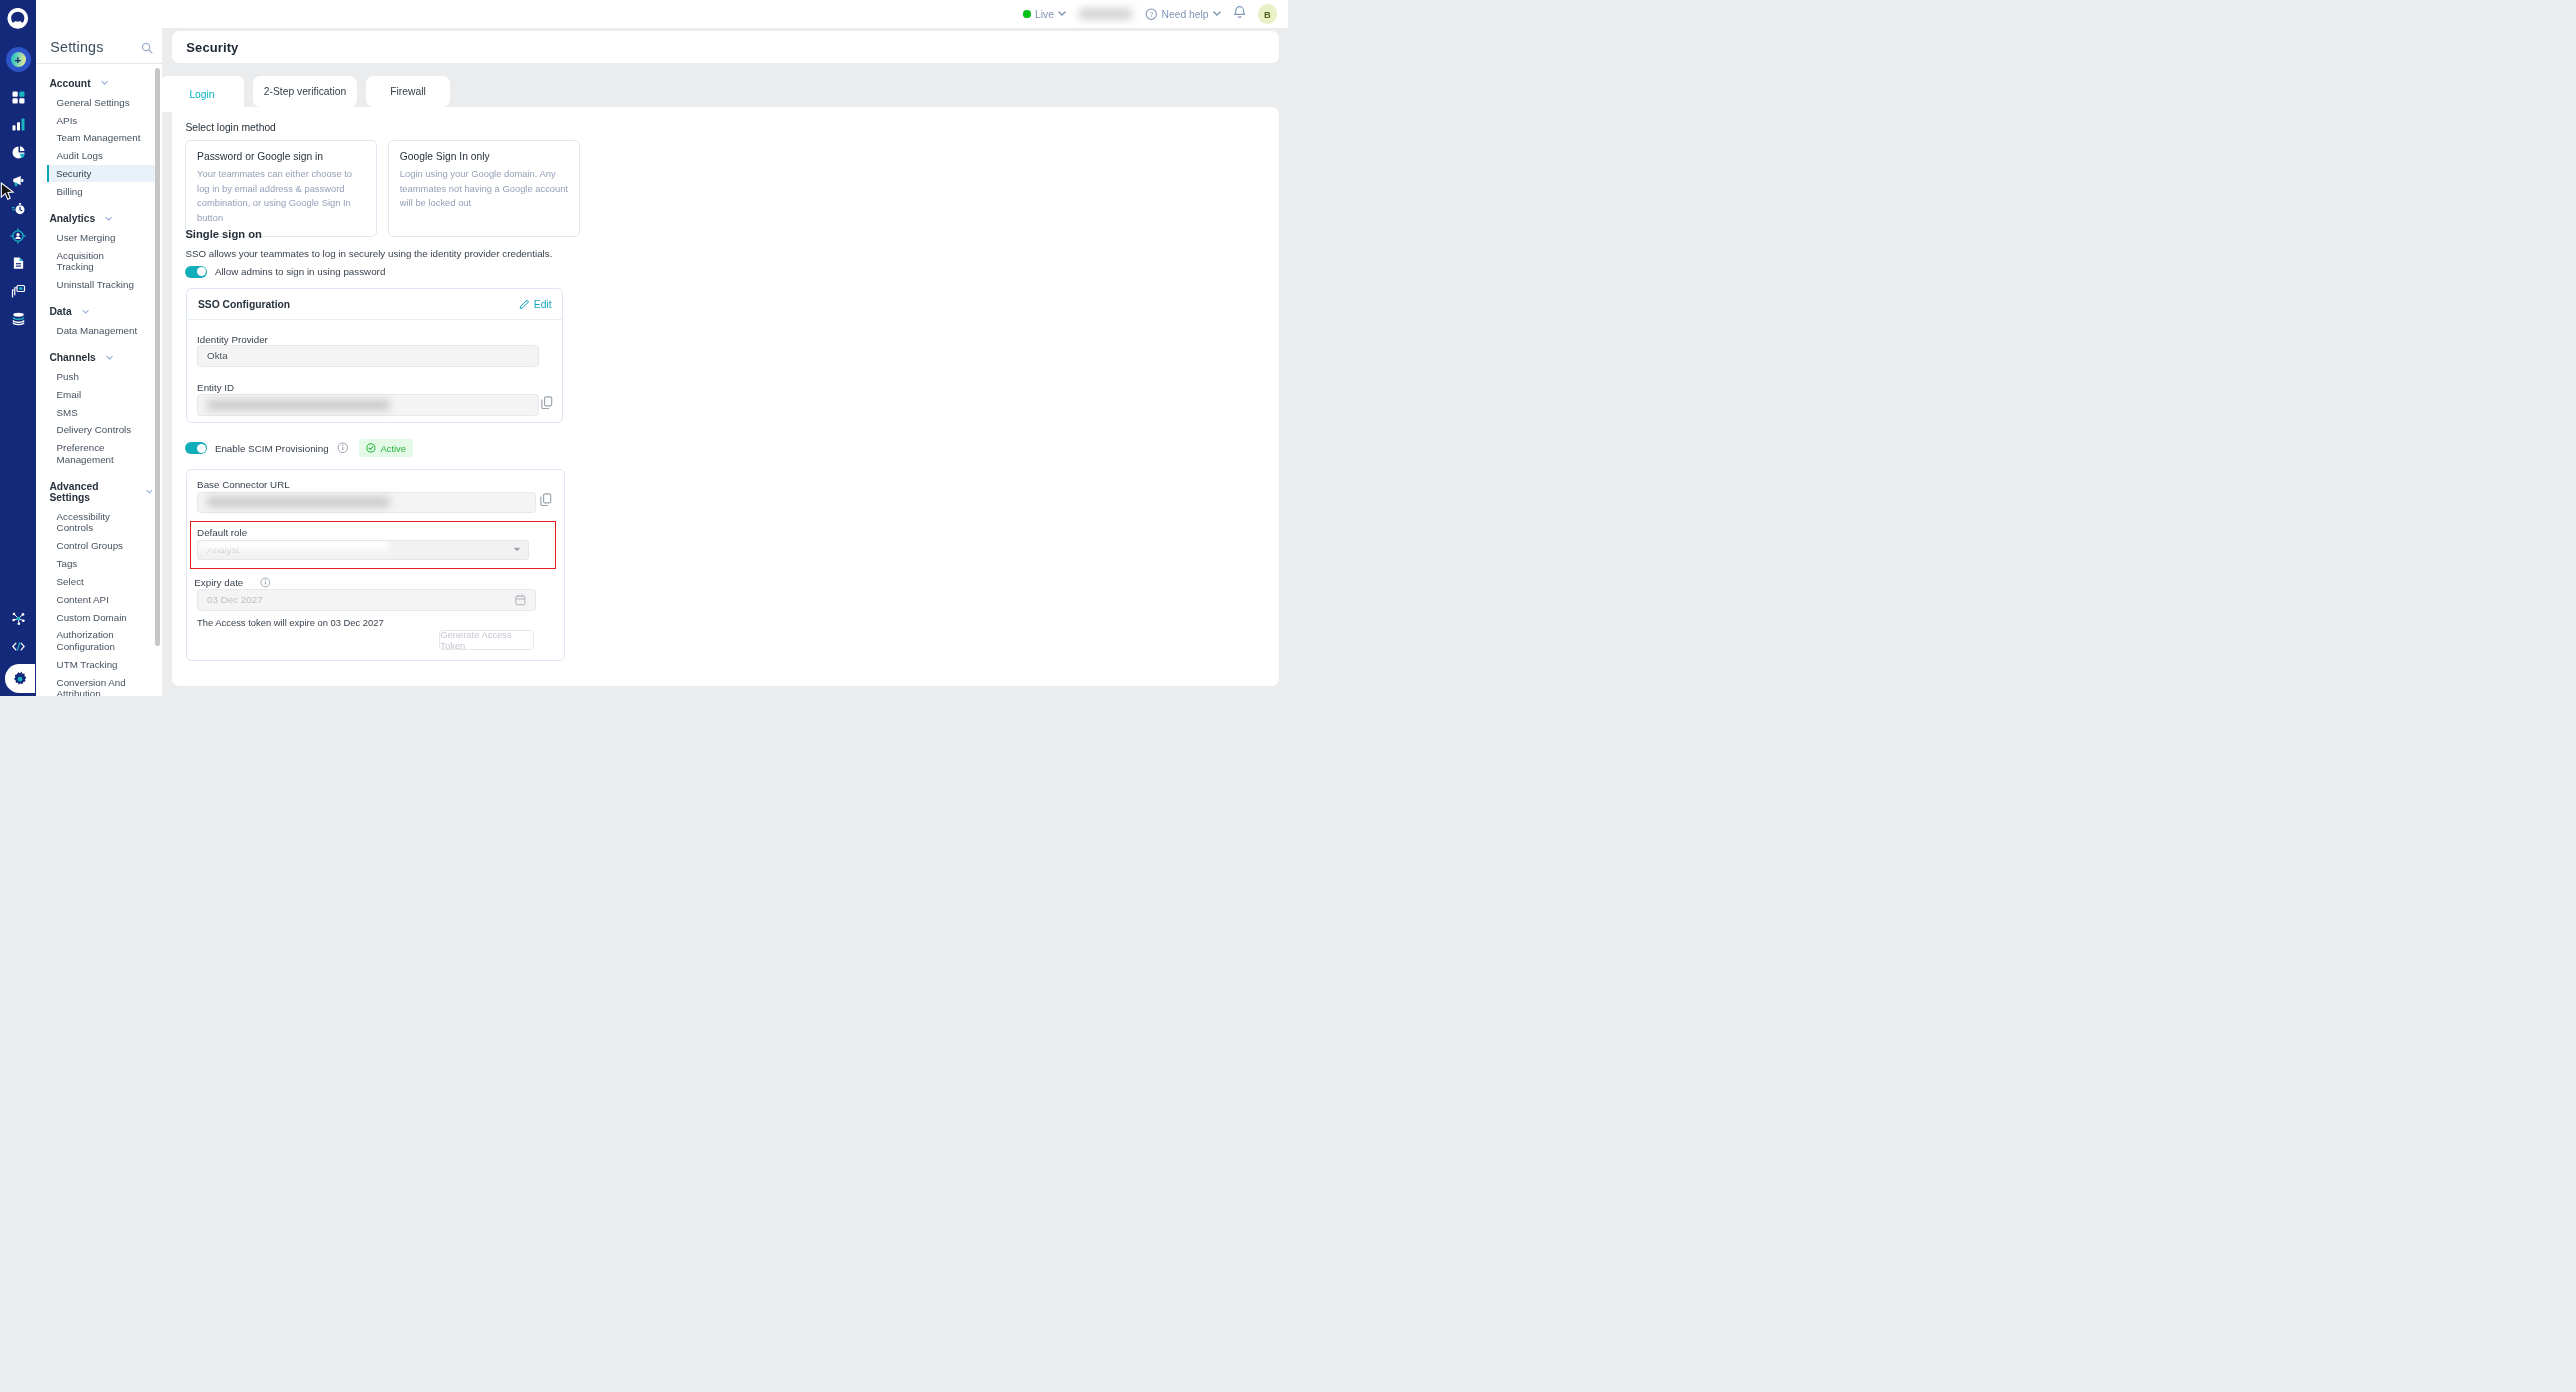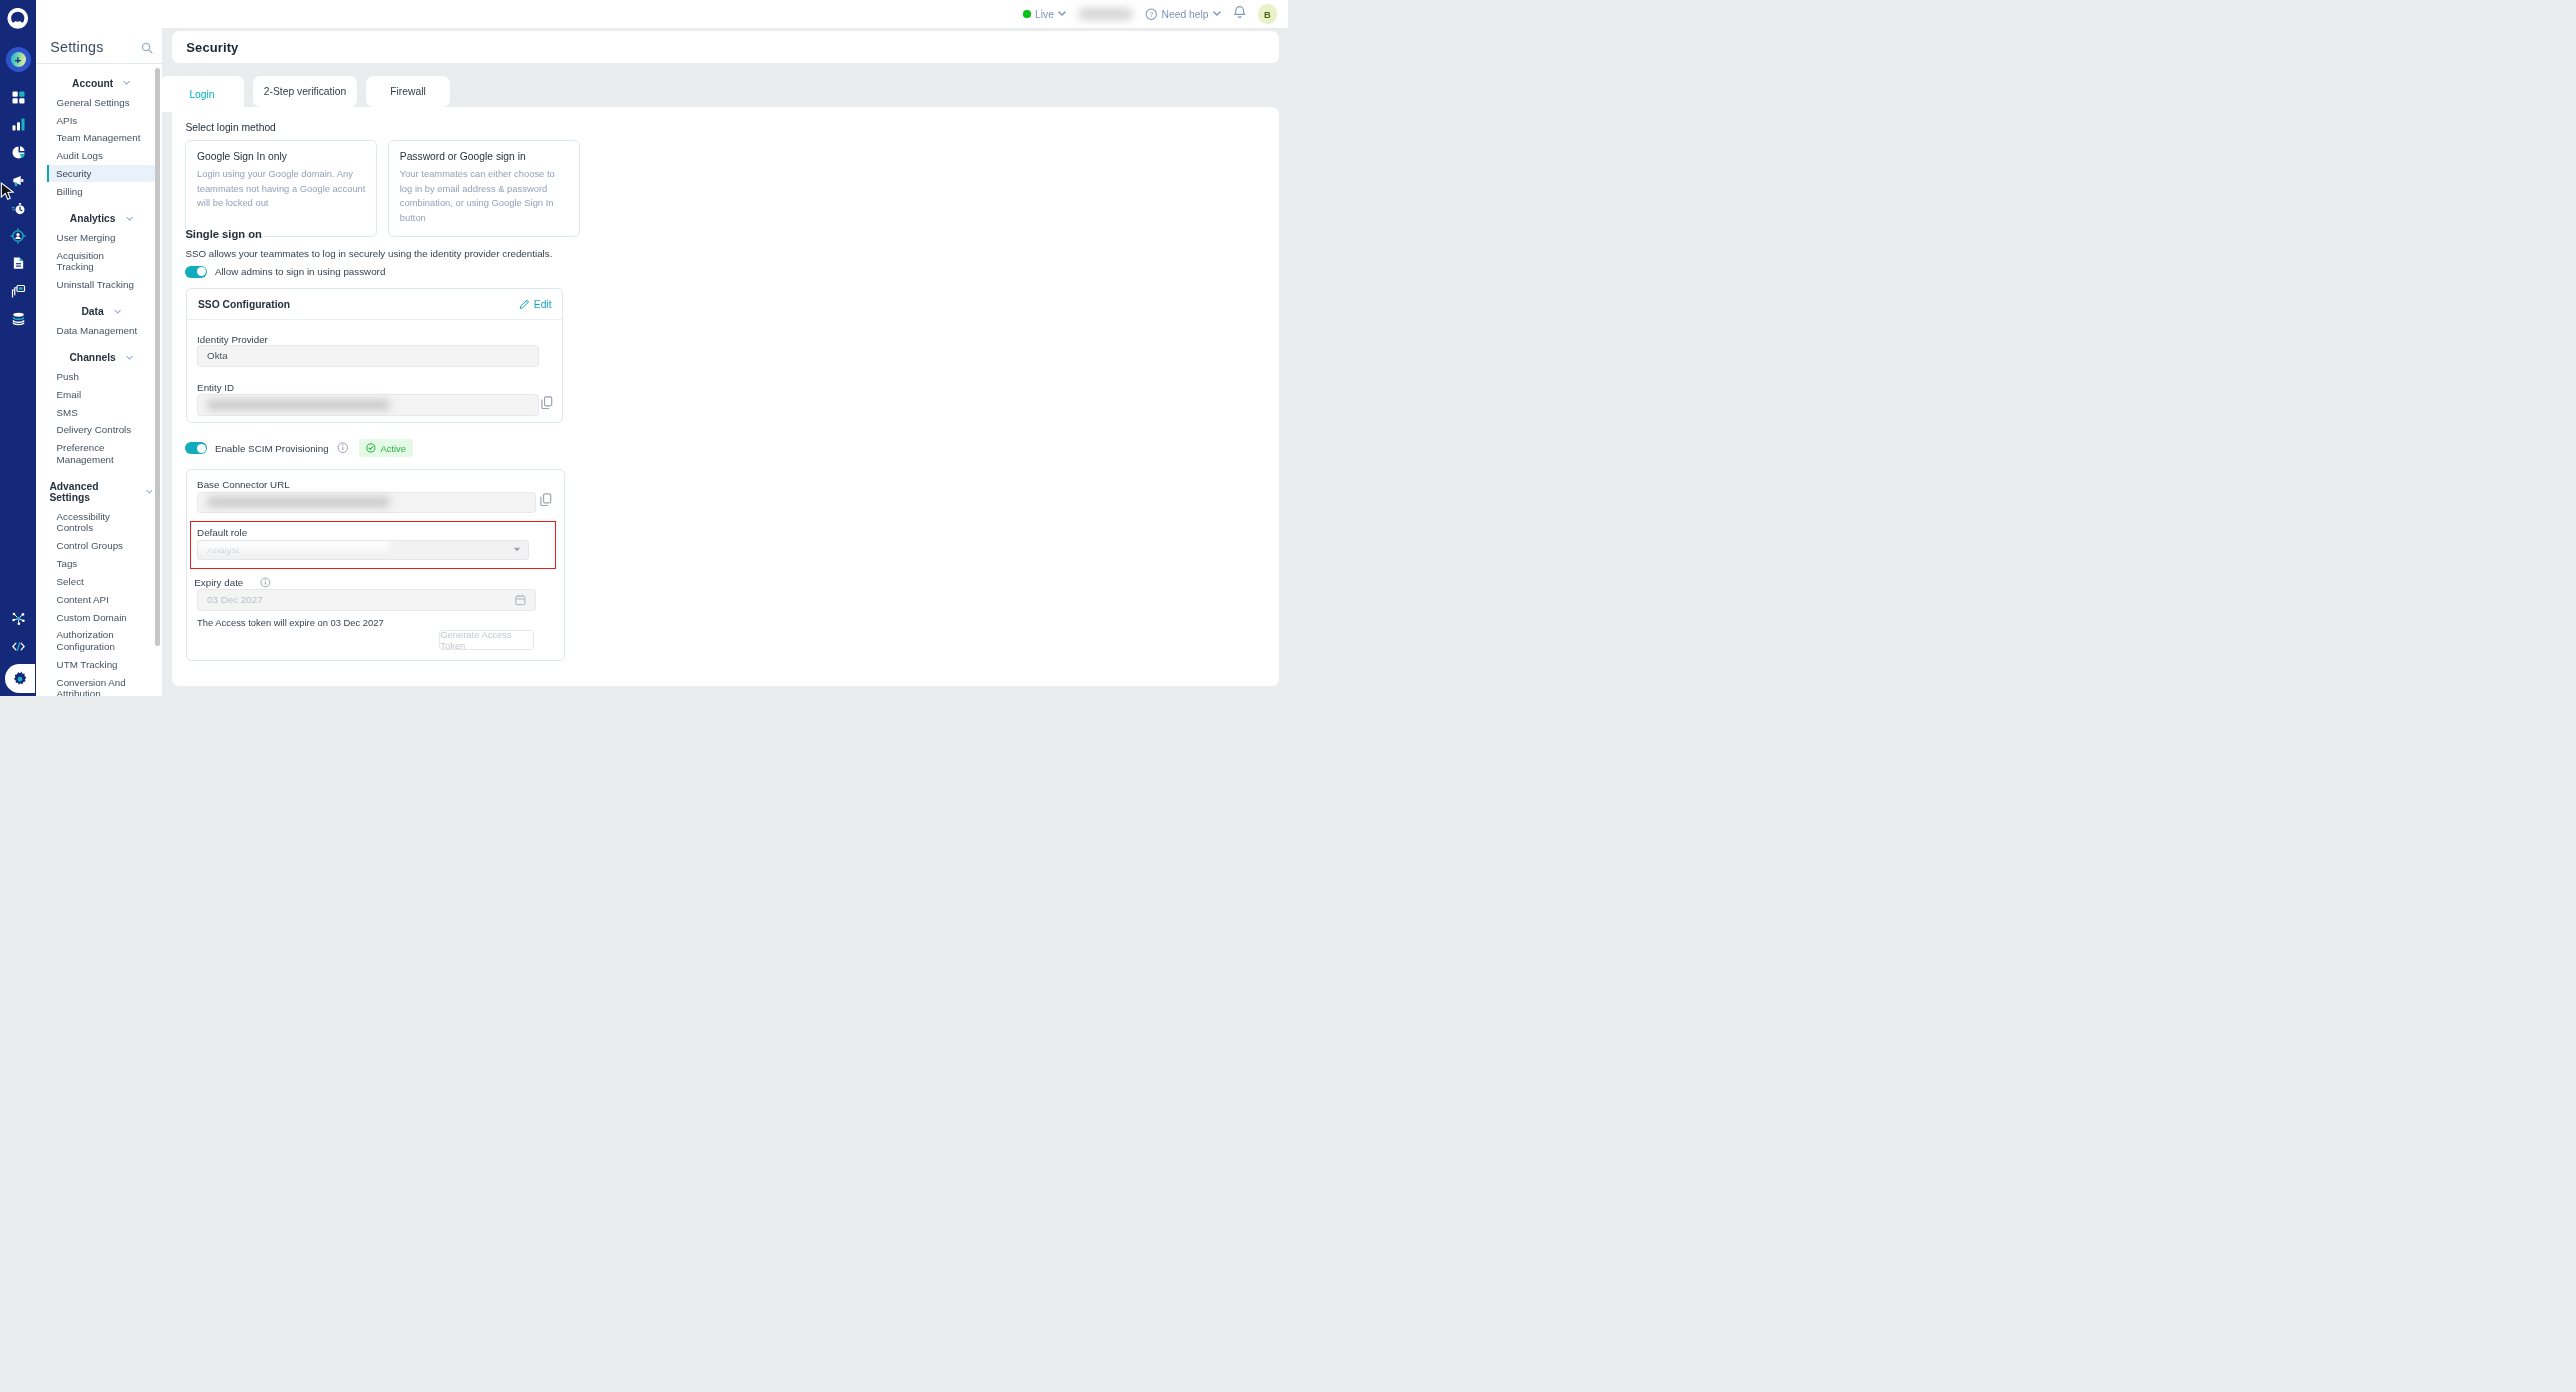--- a/index.html
+++ b/index.html
@@ -24,21 +24,21 @@
   .rail-bottom { position:absolute; bottom:0; left:0; width:36px; }
   .rail-gear-wrap { position:relative; margin-top:5.4px; height:32px; }
   .rail-gear-pill { position:absolute; left:5.4px; top:0; width:30px; height:29px; background:#ffffff; border-radius:14.3px 0 0 14.3px; display:flex; align-items:center; justify-content:center; }
 
   
   .settings-panel { position:absolute; left:36px; top:0; bottom:0; width:126px; background:#ffffff; z-index:4; }
   .settings-header { height:64px; position:relative; border-bottom:0.9px solid #e4e9ef; }
   .settings-title { position:absolute; left:14.3px; top:39px; font-size:14.3px; font-weight:500; color:#3c4d63; letter-spacing:0.2px; }
   .settings-search { position:absolute; right:9px; top:41px; }
   .settings-nav { position:absolute; top:65px; left:0; right:0; bottom:0; overflow:hidden; padding:5.4px 9px 0 13.4px; }
-  .nav-section-label { display:flex; align-items:center; gap:10px; font-size:10.3px; font-weight:bold; color:#28323e; margin-top:12.5px; margin-bottom:5.4px; cursor:pointer;justify-content:center; }
+  .nav-section-label { display:flex; align-items:center; gap:10px; font-size:10.3px; font-weight:bold; color:#28323e; margin-top:12.5px; margin-bottom:5.4px; cursor:pointer; }
   .nav-section-label:first-child { margin-top:7.2px; }
   .nav-item { font-size:9.8px; line-height:11.6px; color:#46525f; padding:2.7px 0 2.7px 7.2px; margin-bottom:0.9px; max-width:93px; cursor:pointer; }
   .nav-item.active { background:#e9f1fb; border-left:2.7px solid #0ba6b4; margin-left:-2.7px; padding-left:7.2px; max-width:none; margin-right:-5.4px; color:#39434e; }
   .settings-scrollbar { position:absolute; right:1.8px; top:68px; width:5.4px; height:578px; background:#c6c6c6; border-radius:2.7px; }
 
   
   .top-strip { position:absolute; left:162px; right:0; top:0; height:28px; background:#ffffff; display:flex; align-items:center; justify-content:flex-end; padding-right:10.7px; gap:11.6px; z-index:3; }
   .env-switcher { display:flex; align-items:center; gap:4.5px; color:#7f93b3; font-size:10.3px; cursor:pointer; }
   .env-dot { width:7.2px; height:7.2px; border-radius:50%; background:#04c317; }
   .redacted-pill { width:55px; height:12.5px; border-radius:6.3px; background:#d4d4d4; filter:blur(4.5px); }
@@ -346,26 +346,26 @@
     <div class="tab tab-2step">2-Step verification</div>
     <div class="tab tab-firewall">Firewall</div>
   </div>
 
   <main class="content-panel">
 
     <div class="select-login-heading">Select login method</div>
 
     <div class="method-cards">
       <div class="method-card">
+        <div class="method-title">Password or Google sign in</div>
+        <div class="method-desc">Your teammates can either choose to log in by email address &amp; password combination, or using Google Sign In button</div>
+      </div>
+      <div class="method-card">
         <div class="method-title">Google Sign In only</div>
         <div class="method-desc">Login using your Google domain. Any teammates not having a Google account will be locked out</div>
-      </div>
-      <div class="method-card">
-        <div class="method-title">Password or Google sign in</div>
-        <div class="method-desc">Your teammates can either choose to log in by email address &amp; password combination, or using Google Sign In button</div>
       </div>
     </div>
 
     <div class="sso-heading">Single sign on</div>
     <div class="sso-desc">SSO allows your teammates to log in securely using the identity provider credentials.</div>
 
     <div class="toggle-row">
       <div class="toggle"></div>
       <span class="toggle-label">Allow admins to sign in using password</span>
     </div>

